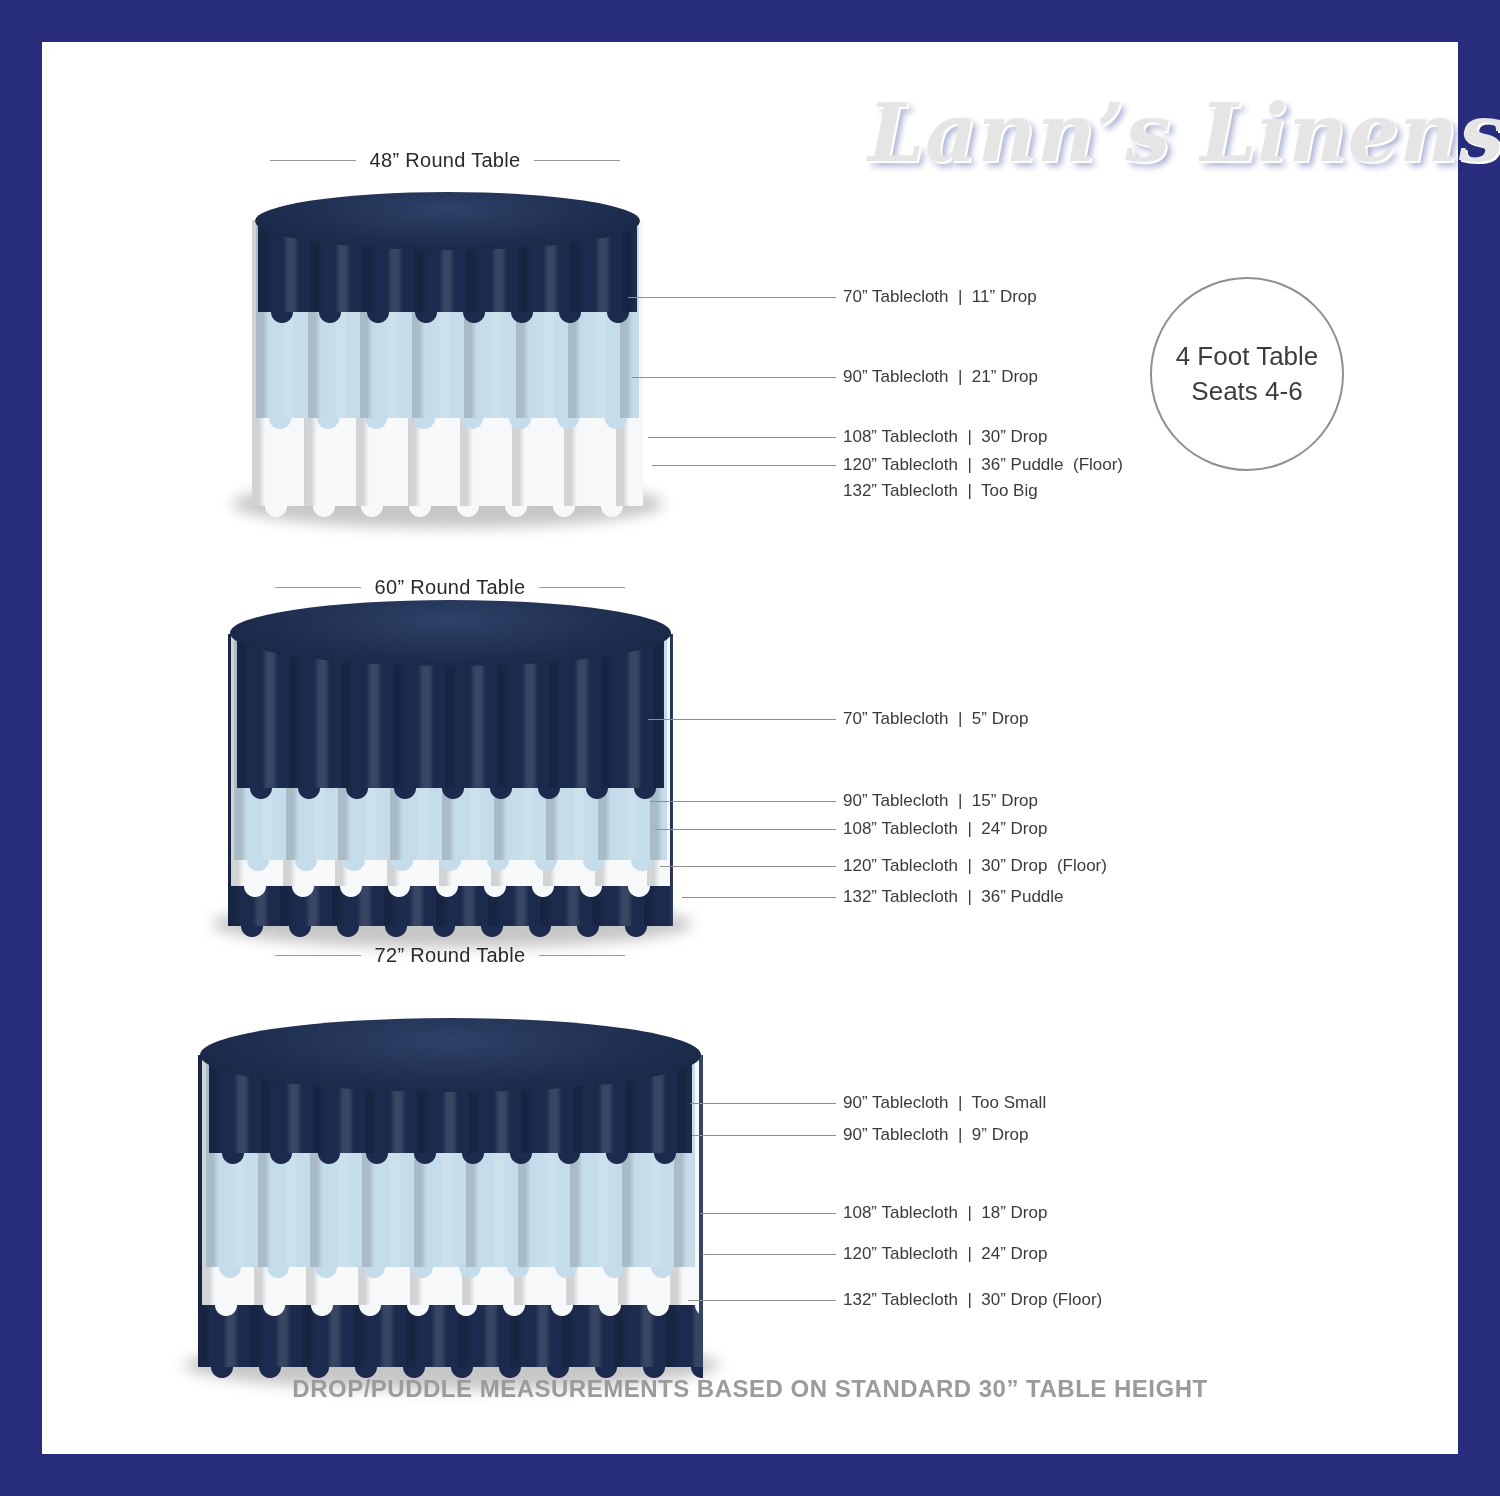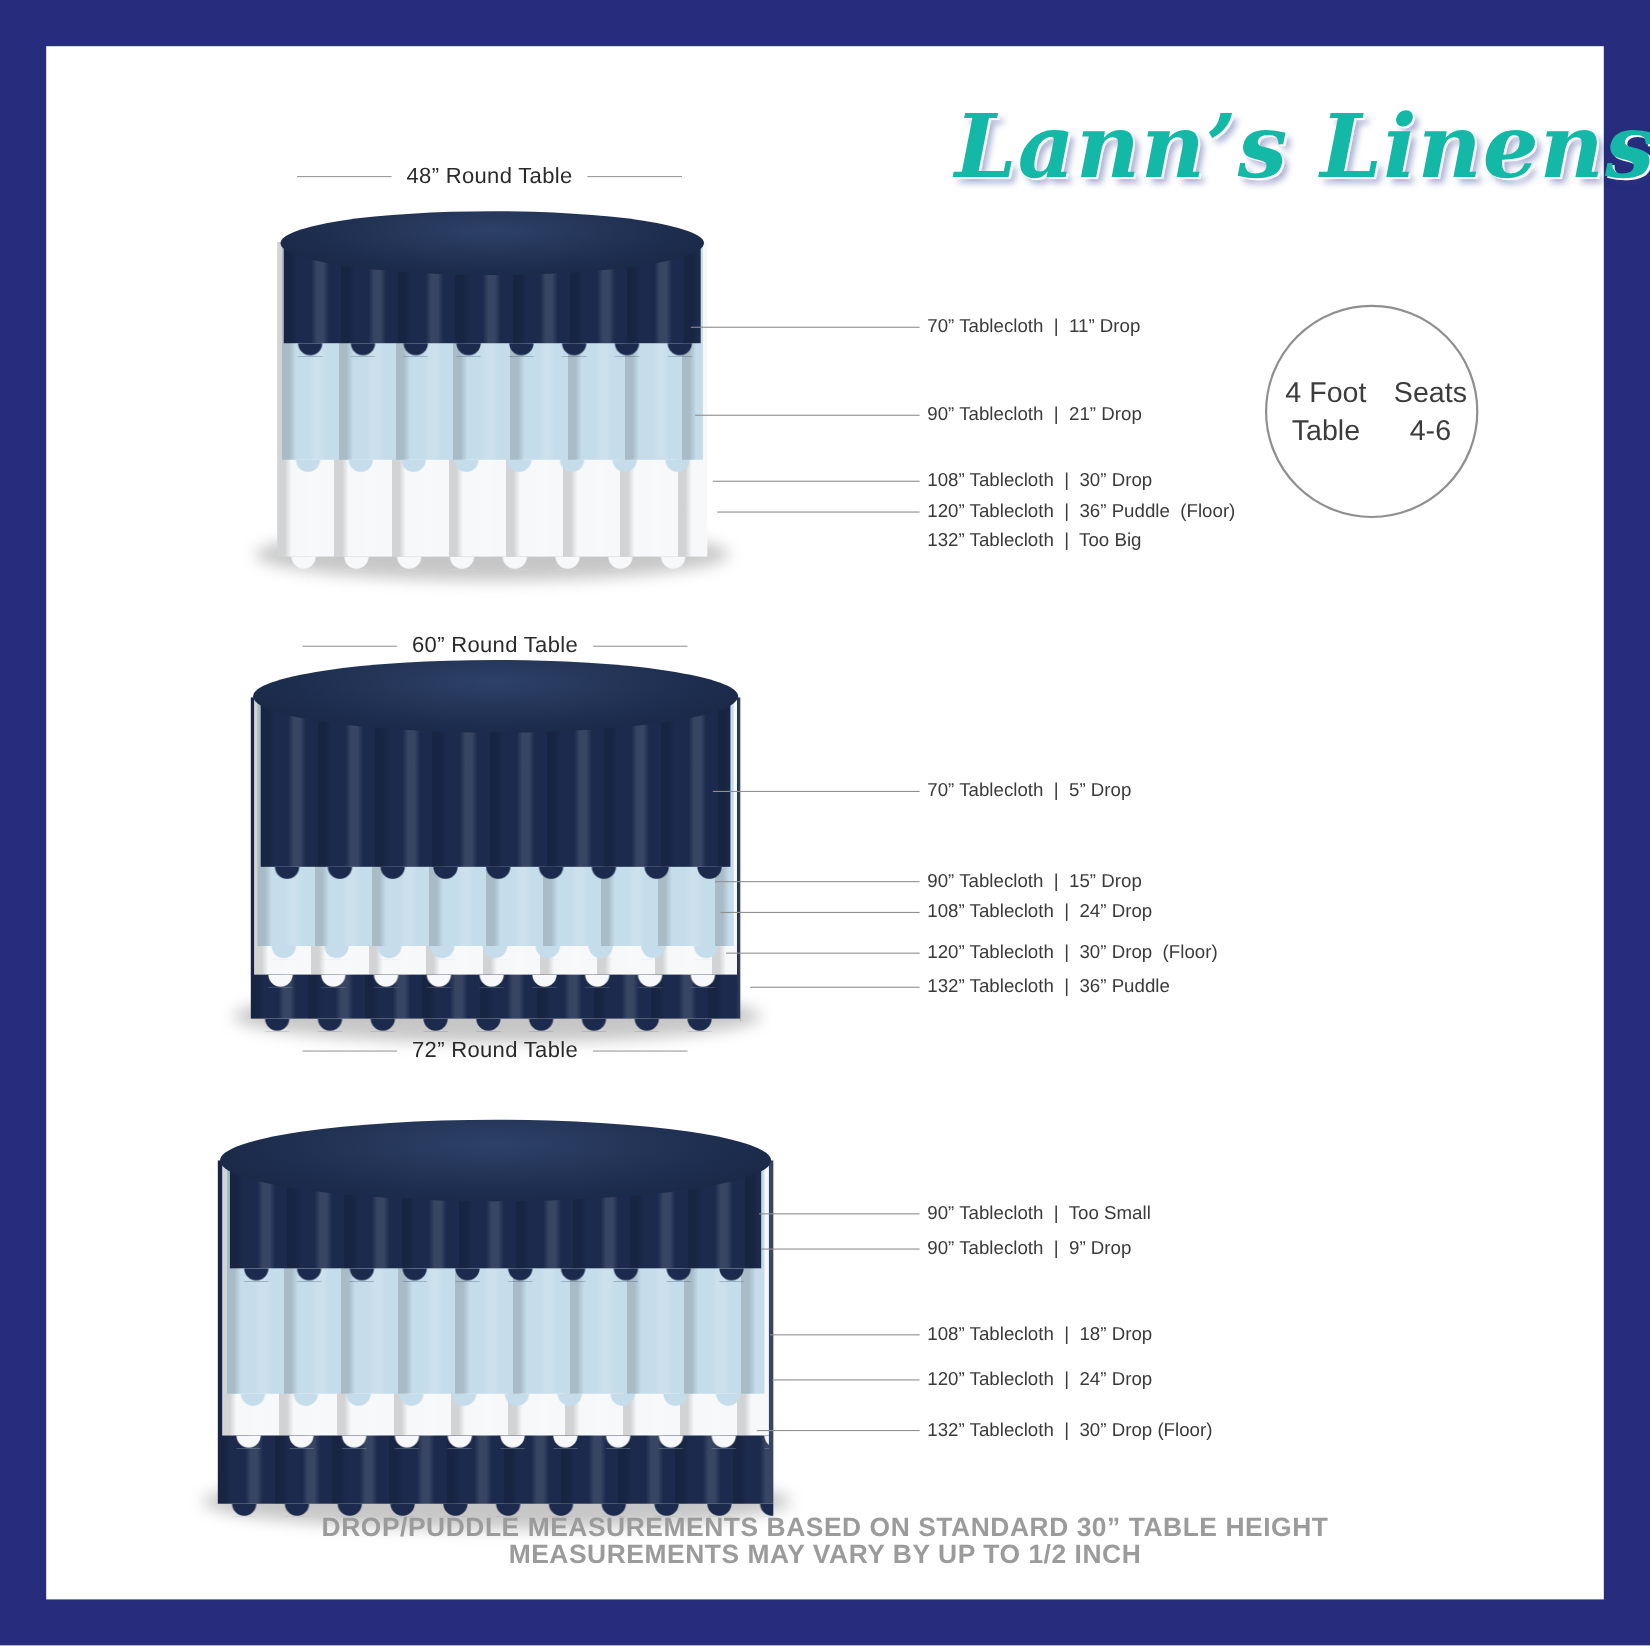--- a/index.html
+++ b/index.html
@@ -15,21 +15,21 @@
     background:#ffffff;
   }
 
   
   .brand{
     position:absolute;left:868px;top:86px;width:560px;
     text-align:center;
     font-family:"DejaVu Serif", serif;
     font-style:italic;font-weight:bold;
     font-size:80px;letter-spacing:1px;
-    color:#14b8a6;
+    color:#e5e5e5;
     text-shadow:2px 2px 0 #ffffff, 5px 5px 6px rgba(43,57,144,0.40);
     white-space:nowrap;
   }
 
   
   .section-title{
     position:absolute;display:flex;align-items:center;gap:14px;height:24px;
   }
   .section-title .rule{flex:1;height:1px;background:#9a9a9a;}
   .section-title .title-text{
@@ -64,21 +64,21 @@
   
   .callout-line{position:absolute;height:1px;background:#8f8f8f;z-index:20;}
   .callout-text{
     position:absolute;font-size:17px;line-height:22px;color:#3a3a3a;
     white-space:pre;z-index:20;
   }
 
   
   .seat-circle{
     position:absolute;border:2px solid #8f8f8f;border-radius:50%;
-    display:flex;flex-direction:row;align-items:center;justify-content:center;
+    display:flex;flex-direction:column;align-items:center;justify-content:center;
     font-size:26px;line-height:1.35;color:#3c3c3c;text-align:center;
     background:#ffffff;
   }
 
   
   .footer{
     position:absolute;left:42px;right:42px;top:1376px;
     text-align:center;color:#9b9b9b;font-size:24px;line-height:25px;
     letter-spacing:0.5px;
     font-weight:bold;
@@ -182,15 +182,14 @@
 
   <div class="callout-line" style="left:702px;top:1254px;width:134px"></div>
   <div class="callout-text" style="left:843px;top:1243px">120” Tablecloth  |  24” Drop</div>
 
   <div class="callout-line" style="left:688px;top:1300px;width:148px"></div>
   <div class="callout-text" style="left:843px;top:1289px">132” Tablecloth  |  30” Drop (Floor)</div>
 
 
   <div class="footer">
     <div>DROP/PUDDLE MEASUREMENTS BASED ON STANDARD 30” TABLE HEIGHT</div>
-    <div>MEASUREMENTS MAY VARY BY UP TO 1/2 INCH</div>
   </div>
 </div>
 
 </body></html>

